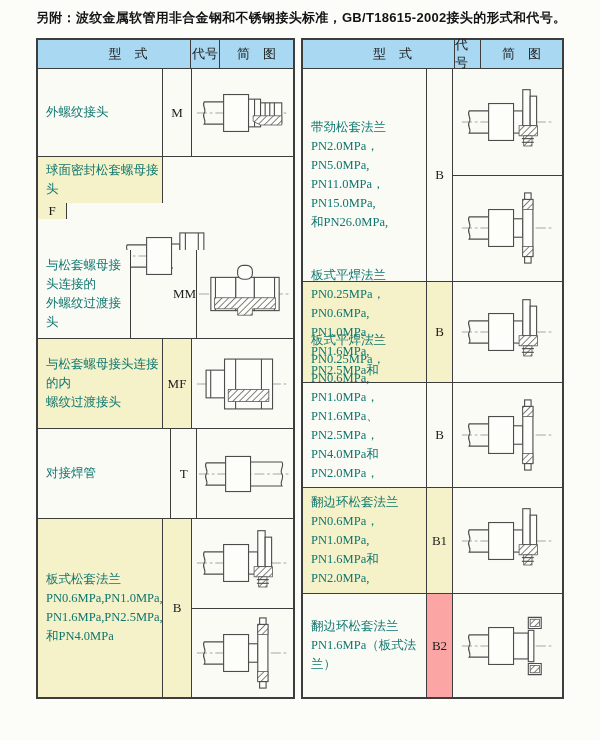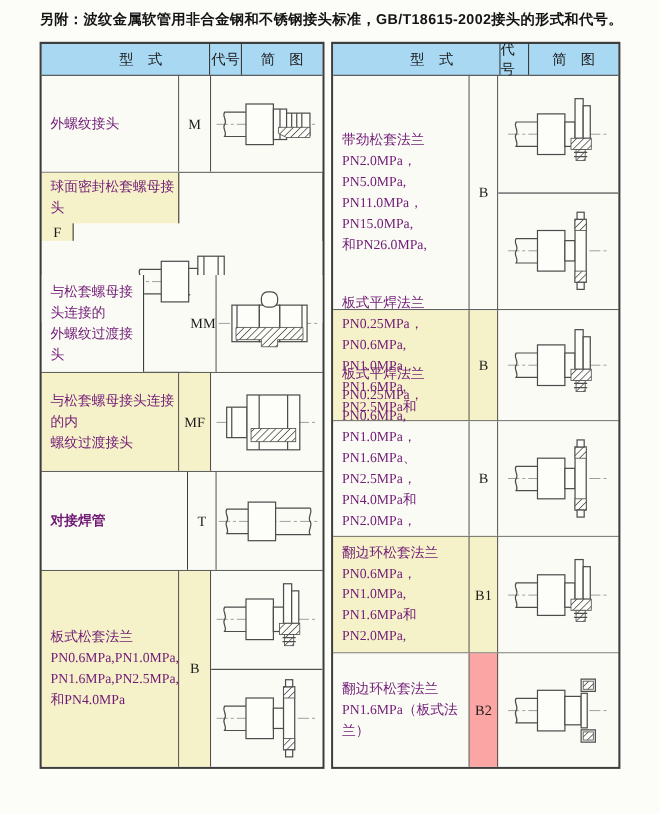--- a/index.html
+++ b/index.html
@@ -34,21 +34,21 @@
     box-sizing:border-box;display:flex;align-items:center;justify-content:center;
     font-size:13px;color:#1b1b1b;border-right:1.5px solid var(--line);
   }
   .hcell:last-child{border-right:none;flex:1;}
   .brow{display:flex;box-sizing:border-box;border-bottom:1.5px solid var(--line);}
   .brow:last-child{border-bottom:none;}
   .cell{box-sizing:border-box;border-right:1.5px solid var(--line);}
   .type{
     display:flex;align-items:center;
     padding:4px 3px 4px 8px;white-space:pre-line;
-    font-size:12.5px;line-height:1.52;color:#701a75;
+    font-size:12.5px;line-height:1.52;color:#0f766e;
   }
   .code{
     display:flex;align-items:center;justify-content:center;
     font-size:13px;color:#1b1b1b;
   }
   .diag{
     flex:1;border-right:none;background:var(--cellwhite);
     display:flex;flex-direction:column;
   }
   .dbox{flex:1;display:flex;align-items:center;justify-content:center;overflow:hidden;}
@@ -144,21 +144,21 @@
             <line x1="17" y1="25" x2="17" y2="55" stroke="#4c4c4c" stroke-width="1.2"></line>
             <rect x="32" y="13" width="52" height="54" fill="#fdfdfa" stroke="#4c4c4c" stroke-width="1.2"></rect>
             <line x1="44" y1="13" x2="44" y2="67" stroke="#4c4c4c" stroke-width="1.2"></line>
             <line x1="72" y1="13" x2="72" y2="67" stroke="#4c4c4c" stroke-width="1.2"></line>
             <rect x="36" y="46" width="44" height="13" fill="url(#hatchpat)" stroke="#4c4c4c" stroke-width="0.8"></rect>
           </svg>
         </div>
       </div>
     </div>
     <div class="brow" style="height: 90px;">
-      <div class="cell type" style="width: 149px; background: rgb(251, 251, 246); font-weight: bold;">对接焊管</div>
+      <div class="cell type" style="width: 149px; background: rgb(251, 251, 246);">对接焊管</div>
       <div class="cell code" style="width: 29px; background: rgb(251, 251, 246);">T</div>
       <div class="cell diag">
         <div class="dbox">
           <svg viewBox="0 0 104 80" width="96" height="74">
             <line x1="2" y1="40" x2="102" y2="40" stroke="#777" stroke-width="0.7" stroke-dasharray="11 3 3 3"></line>
             <path d="M31,28 H10 c-3,4 3,8 0,12 c-3,4 3,8 0,12 H31" fill="none" stroke="#4c4c4c" stroke-width="1.2"></path>
             <rect x="31" y="21" width="27" height="38" fill="#fdfdfa" stroke="#4c4c4c" stroke-width="1.2"></rect>
             <path d="M58,27 H92 c3,4 -3,9 0,13 c3,4 -3,9 0,13 H58" fill="none" stroke="#4c4c4c" stroke-width="1.2"></path>
           </svg>
         </div>

